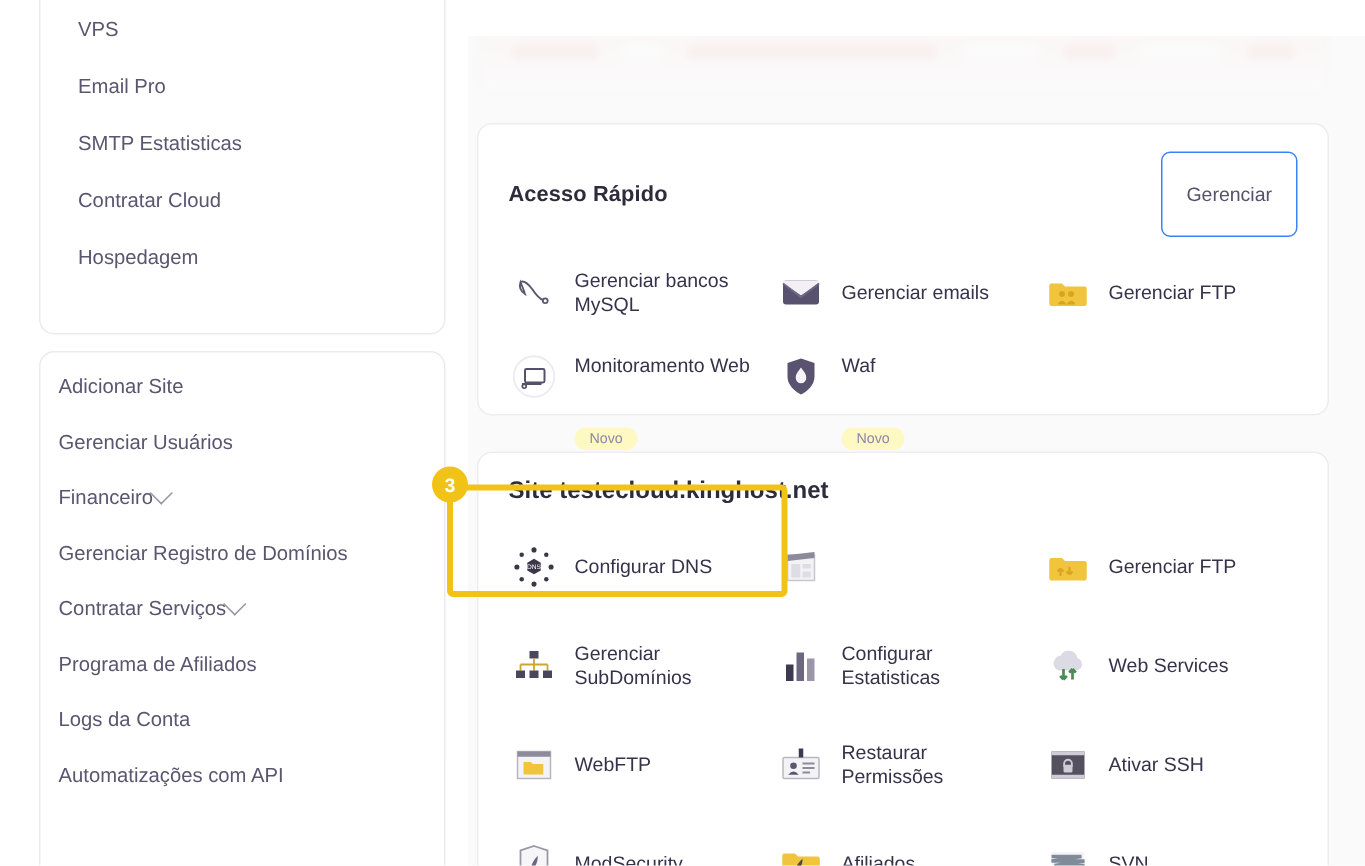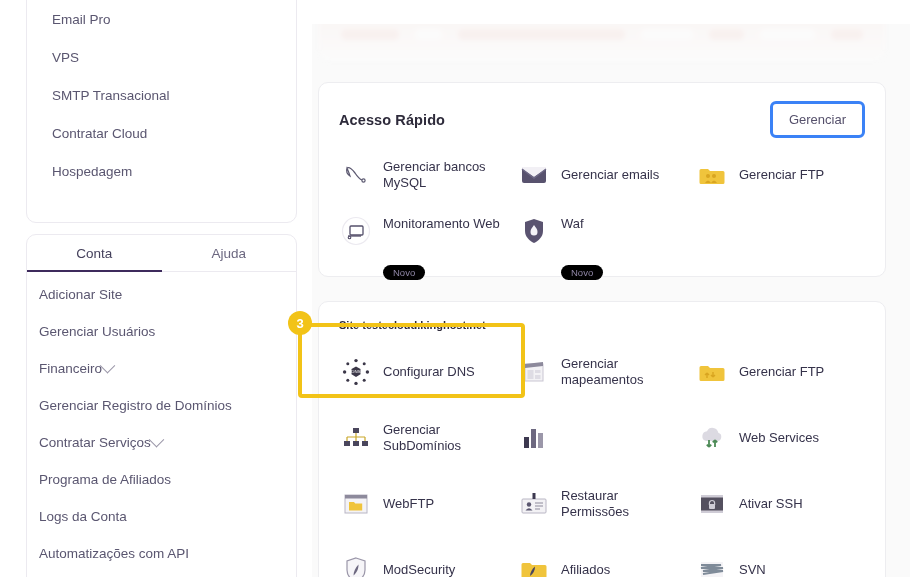--- a/index.html
+++ b/index.html
@@ -138,31 +138,31 @@
     justify-content: space-between;
     padding: 18px 20px 0 20px;
   }
   .card-title {
     font-size: 14.5px;
     font-weight: bold;
     color: #2e2b3b;
     letter-spacing: .1px;
   }
   .btn-manage {
-    border: 3px solid #3b82f6;
+    border: 1px solid #3b82f6;
     border-radius: 6px;
     background: #ffffff;
     color: #55506b;
     font-size: 13px;
-    padding: 8px 16px;
+    padding: 20px 16px;
     font-family: "Liberation Sans", sans-serif;
     cursor: pointer;
   }
   .site-title {
-    font-size: 11px;
+    font-size: 16px;
     font-weight: bold;
     color: #2e2b3b;
     padding: 17px 20px 0 20px;
   }
 
   .grid {
     display: grid;
     grid-template-columns: 1fr 1fr 1fr;
     padding: 4px 10px 0 22px;
   }
@@ -181,21 +181,21 @@
   }
   .tile .lbl {
     font-size: 13px;
     color: #35324a;
     line-height: 16px;
     max-width: 120px;
   }
   .badge-novo {
     position: absolute;
     left: 42px; bottom: 4px;
-    background: #000000;
+    background: #fef9c3;
     color: #8f86a6;
     font-size: 9.5px;
     border-radius: 9px;
     padding: 3px 10px;
     line-height: 1;
   }
   .tile.has-badge { height: 76px; align-items: flex-start; padding-top: 8px; }
 
   
   .hl-box {
@@ -223,32 +223,28 @@
 </style>
 </head>
 <body>
 
 <div class="app">
 
   <div class="sidebar">
 
     <div class="side-card card-subs">
       <div style="height:120px"></div>
+      <div class="sub-item"><span>VPS</span></div>
       <div class="sub-item"><span>Email Pro</span></div>
-      <div class="sub-item"><span>VPS</span></div>
-      <div class="sub-item"><span>SMTP Transacional</span></div>
+      <div class="sub-item"><span>SMTP Estatisticas</span></div>
       <div class="sub-item"><span>Contratar Cloud</span></div>
       <div class="sub-item"><span>Hospedagem</span></div>
     </div>
 
     <div class="side-card card-account">
-      <div class="tabs">
-        <div class="tab active"><span>Conta</span></div>
-        <div class="tab"><span>Ajuda</span></div>
-      </div>
       <div class="acct-list">
         <div class="acct-item">
             <span>Adicionar Site</span>
           </div>
         <div class="acct-item">
             <span>Gerenciar Usuários</span>
           </div>
         <div class="acct-item">
           <span>Financeiro</span>
           <span class="chev"></span>
@@ -384,21 +380,20 @@
         <div class="tile">
           <span class="ico">
             <svg width="26" height="26" viewBox="0 0 26 26">
               <rect x="4" y="5" width="18" height="17" fill="#f3f2f5" stroke="#c9c6d2" stroke-width="1"></rect>
               <path d="M4 5 L22 3 L22 7 L4 9 Z" fill="#8d8a9c"></path>
               <rect x="6.5" y="11" width="6" height="9" fill="#dedce4"></rect>
               <rect x="14" y="11" width="5.5" height="3" fill="#dedce4"></rect>
               <rect x="14" y="16" width="5.5" height="4" fill="#dedce4"></rect>
             </svg>
           </span>
-          <span class="lbl">Gerenciar mapeamentos</span>
         </div>
 
         <div class="tile">
           <span class="ico">
             <svg width="26" height="21" viewBox="0 0 26 21">
               <path d="M1 4 h8 l2 2 h13 a1.5 1.5 0 0 1 1.5 1.5 v10 a1.5 1.5 0 0 1 -1.5 1.5 h-22 a1.5 1.5 0 0 1 -1.5 -1.5 v-12 a1.5 1.5 0 0 1 1.5 -1.5 z" fill="#f0c43c"></path>
               <path d="M8 16 v-5 M8 11 l-2 2 M8 11 l2 2" stroke="#d9a520" stroke-width="1.4" fill="none"></path>
               <path d="M14 10 v5 M14 15 l-2 -2 M14 15 l2 -2" stroke="#d9a520" stroke-width="1.4" fill="none"></path>
             </svg>
           </span>
@@ -419,20 +414,21 @@
         </div>
 
         <div class="tile">
           <span class="ico">
             <svg width="24" height="24" viewBox="0 0 24 24">
               <rect x="2" y="11" width="5" height="11" fill="#3d3950"></rect>
               <rect x="9" y="3" width="5" height="19" fill="#6d6880"></rect>
               <rect x="16" y="7" width="5" height="15" fill="#9b97a9"></rect>
             </svg>
           </span>
+          <span class="lbl">Configurar Estatisticas</span>
         </div>
 
         <div class="tile">
           <span class="ico">
             <svg width="28" height="24" viewBox="0 0 28 24">
               <path d="M8 15 a5 5 0 0 1 1 -9.8 a6 6 0 0 1 11.3 1.6 a4.2 4.2 0 0 1 -0.8 8.2 z" fill="#dcdae2"></path>
               <path d="M11 14 v7 M11 21 l-2.2 -2.4 M11 21 l2.2 -2.4" stroke="#4c8a56" stroke-width="1.8" fill="none"></path>
               <path d="M17 21 v-7 M17 14 l-2.2 2.4 M17 14 l2.2 2.4" stroke="#4c8a56" stroke-width="1.8" fill="none"></path>
             </svg>
           </span>

